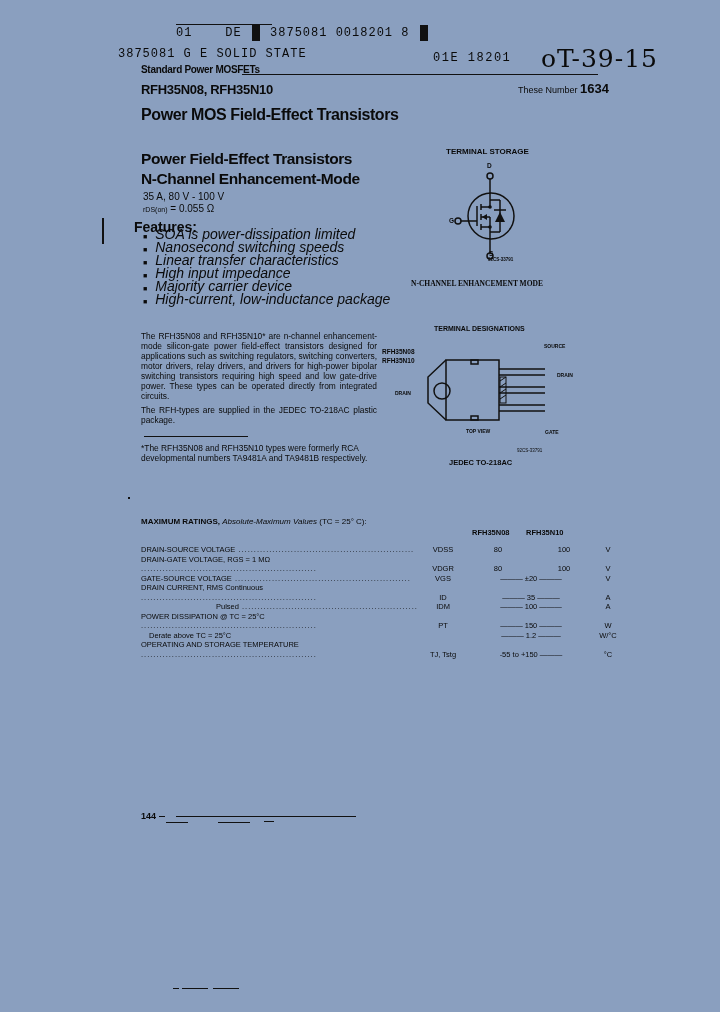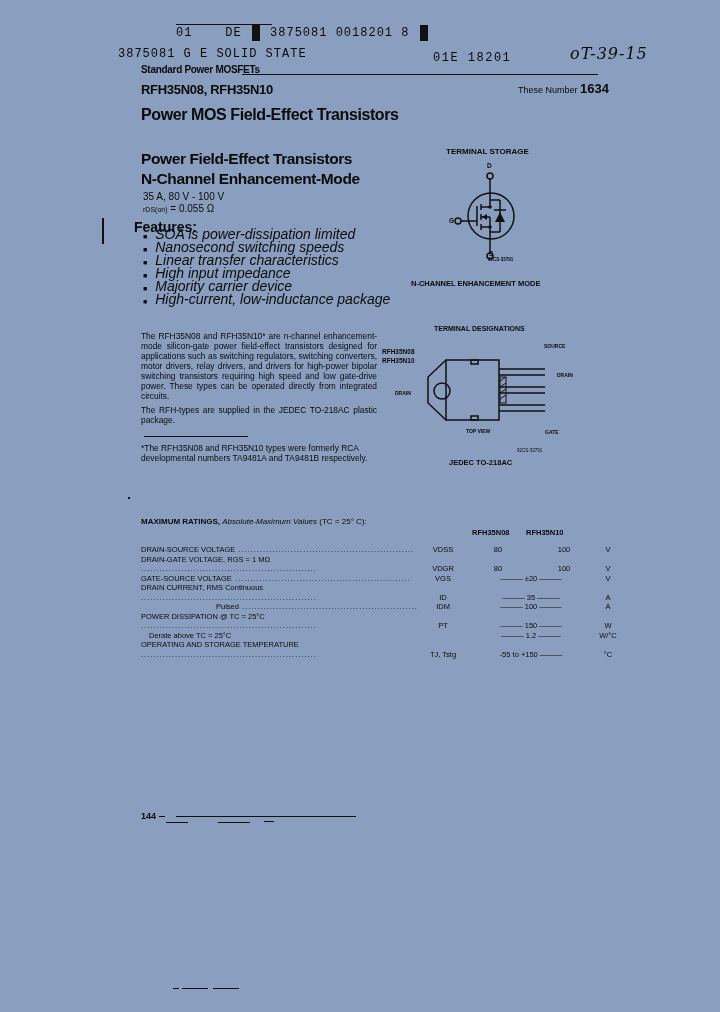--- a/index.html
+++ b/index.html
@@ -9,21 +9,21 @@
     color: #0a0a0a;
     font-family: "Liberation Sans", sans-serif;
   }
   .abs { position: absolute; white-space: nowrap; }
   .mono { font-family: "Liberation Mono", monospace; }
   .scan-top { top: 25px; left: 176px; font-size: 12px; letter-spacing: 1px; }
   .scan-top .blk { display: inline-block; width: 8px; height: 16px; background: #111; vertical-align: middle; margin: 0 2px; }
   .topline { position: absolute; background: #111; height: 1px; }
   .scan-company { top: 47px; left: 118px; font-size: 12px; letter-spacing: 1px; }
   .scan-code { top: 51px; left: 433px; font-size: 12px; letter-spacing: 1.5px; }
-  .handwritten { top: 44px; left: 570px; font-size: 16px; font-family: "DejaVu Serif", serif; font-style: italic; letter-spacing: 1px; }
+  .handwritten { top: 44px; left: 541px; font-size: 25px; font-family: "DejaVu Serif", serif; letter-spacing: 1px; }
   .series { top: 64px; left: 141px; font-size: 10px; font-weight: bold; letter-spacing: -0.3px; }
   .parts { top: 82px; left: 141px; font-size: 13px; font-weight: bold; letter-spacing: -0.3px; }
   .filenum { top: 81px; left: 518px; font-size: 9px; }
   .filenum b { font-size: 13px; }
   .h1 { top: 106px; left: 141px; font-size: 16px; font-weight: bold; letter-spacing: -0.4px; }
   .h2 { top: 149px; left: 141px; font-size: 15.5px; font-weight: bold; letter-spacing: -0.4px; line-height: 20px; }
   .spec { left: 143px; font-size: 10px; }
   .features-title { top: 219px; left: 134px; font-size: 14px; font-weight: bold; }
   .features { position: absolute; top: 229px; left: 143px; margin: 0; padding: 0; list-style: none; font-size: 14px; font-style: italic; line-height: 10px; }
   .features li::before { content: "\25A0"; font-style: normal; font-size: 7px; margin-right: 8px; }
@@ -124,21 +124,21 @@
   </g>
   <polygon points="55,62 65,62 60,52" fill="#111"></polygon>
   <polygon points="42,57 47,54 47,60" fill="#111"></polygon>
   <circle cx="50" cy="47" r="1.8" fill="#111"></circle>
   <circle cx="50" cy="67" r="1.8" fill="#111"></circle>
 </svg>
 <div class="abs" style="top:162px;left:487px;font-size:6.5px;font-weight:bold;">D</div>
 <div class="abs" style="top:217px;left:449px;font-size:6.5px;font-weight:bold;">G</div>
 <div class="abs" style="top:250px;left:489px;font-size:6.5px;font-weight:bold;">S</div>
 <div class="abs" style="top:257px;left:488px;font-size:4.5px;font-weight:bold;">92CS-33791</div>
-<div class="abs diag-label" style="top:279px;left:411px;font-size:7.5px;">N-CHANNEL ENHANCEMENT MODE</div>
+<div class="abs diag-label" style="top:279px;left:411px;font-size:7.5px;font-family:Liberation Serif, serif;">N-CHANNEL ENHANCEMENT MODE</div>
 
 <div class="desc">
   <p>The RFH35N08 and RFH35N10* are n-channel enhancement-mode silicon-gate power field-effect transistors designed for applications such as switching regulators, switching converters, motor drivers, relay drivers, and drivers for high-power bipolar switching transistors requiring high speed and low gate-drive power. These types can be operated directly from integrated circuits.</p>
   <p>The RFH-types are supplied in the JEDEC TO-218AC plastic package.</p>
 </div>
 <div class="footnote-rule"></div>
 <div class="footnote">*The RFH35N08 and RFH35N10 types were formerly RCA developmental numbers TA9481A and TA9481B respectively.</div>
 
 <div class="abs diag-label" style="top:325px;left:434px;font-size:7px;">TERMINAL DESIGNATIONS</div>
 <div class="abs" style="top:347px;left:382px;font-size:6.5px;font-weight:bold;line-height:9px;">

